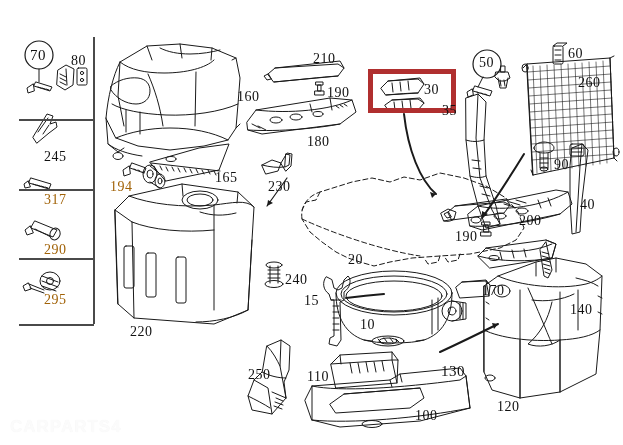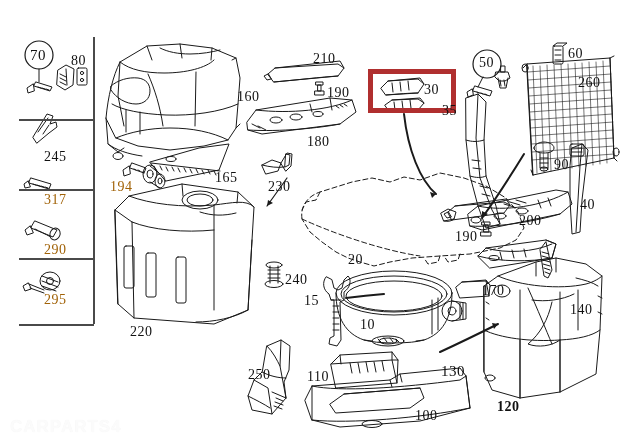--- a/index.html
+++ b/index.html
@@ -502,18 +502,18 @@
     <span class="lbl big" style="left:441px; top:328px;margin-top:36px;">130</span>
     <span class="lbl" style="left:482px; top:284px;">170</span>
 
     <span class="lbl" style="left:479px; top:56px;">50</span>
     <span class="lbl" style="left:568px; top:47px;">60</span>
     <span class="lbl" style="left:578px; top:76px;">260</span>
     <span class="lbl" style="left:554px; top:158px;">90</span>
     <span class="lbl" style="left:580px; top:198px;">40</span>
     <span class="lbl" style="left:519px; top:214px;">200</span>
     <span class="lbl" style="left:570px; top:257px;margin-top:46px;">140</span>
-    <span class="lbl" style="left:497px; top:400px;font-weight:bold;">120</span>
+    <span class="lbl" style="left:497px; top:400px;">120</span>
   </div>
 
   <div id="watermark">CARPARTS4</div>
 
 </div>
 
 </body></html>

